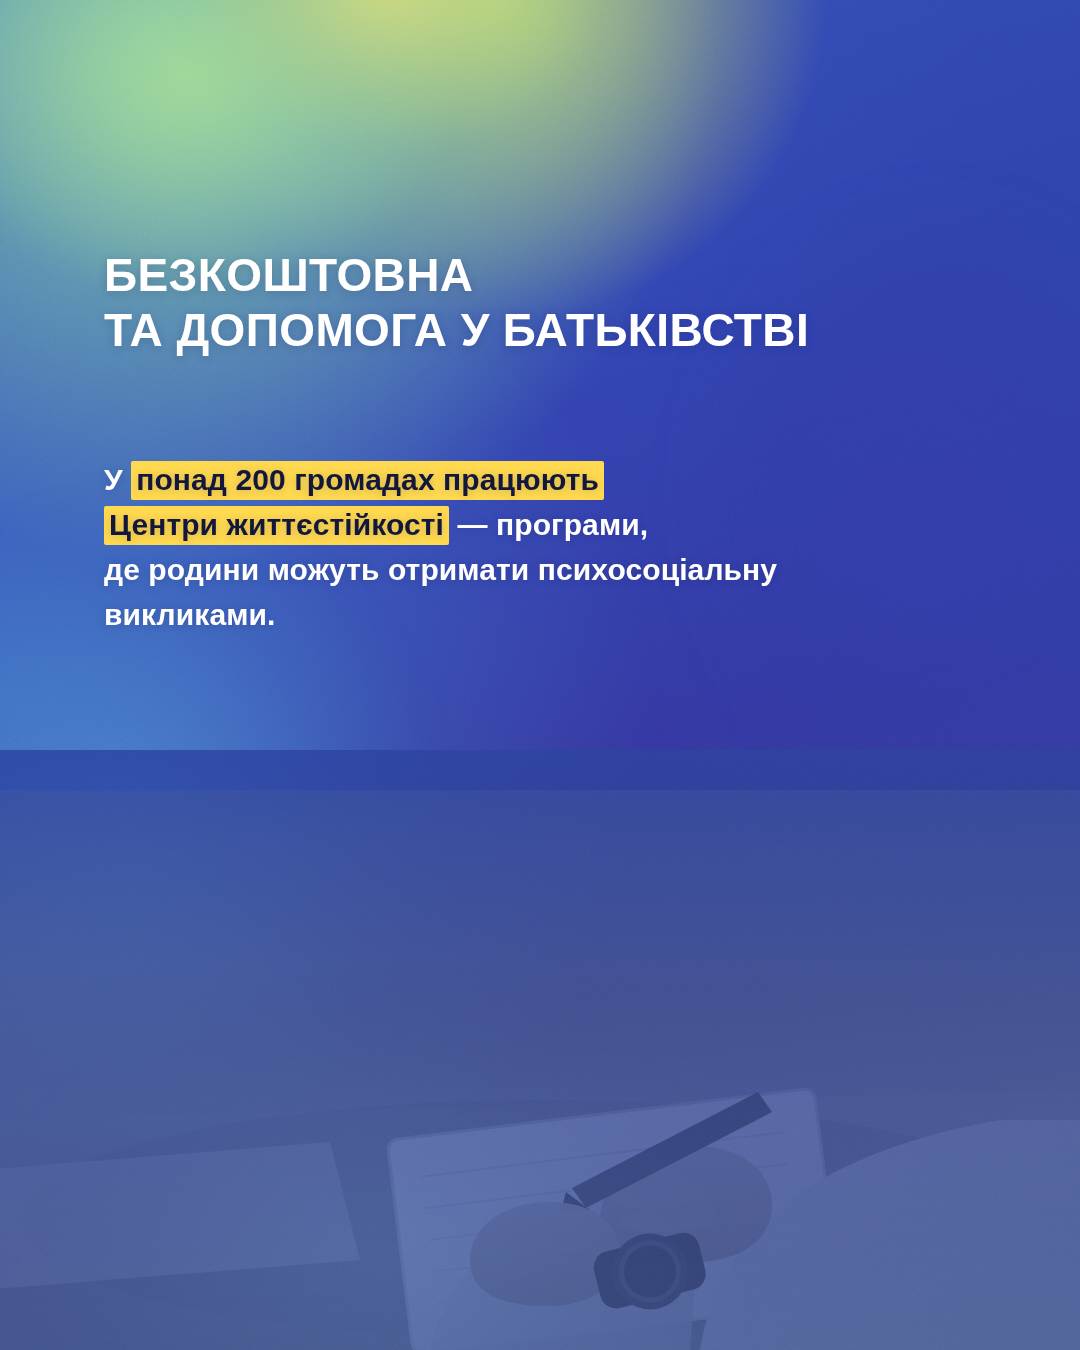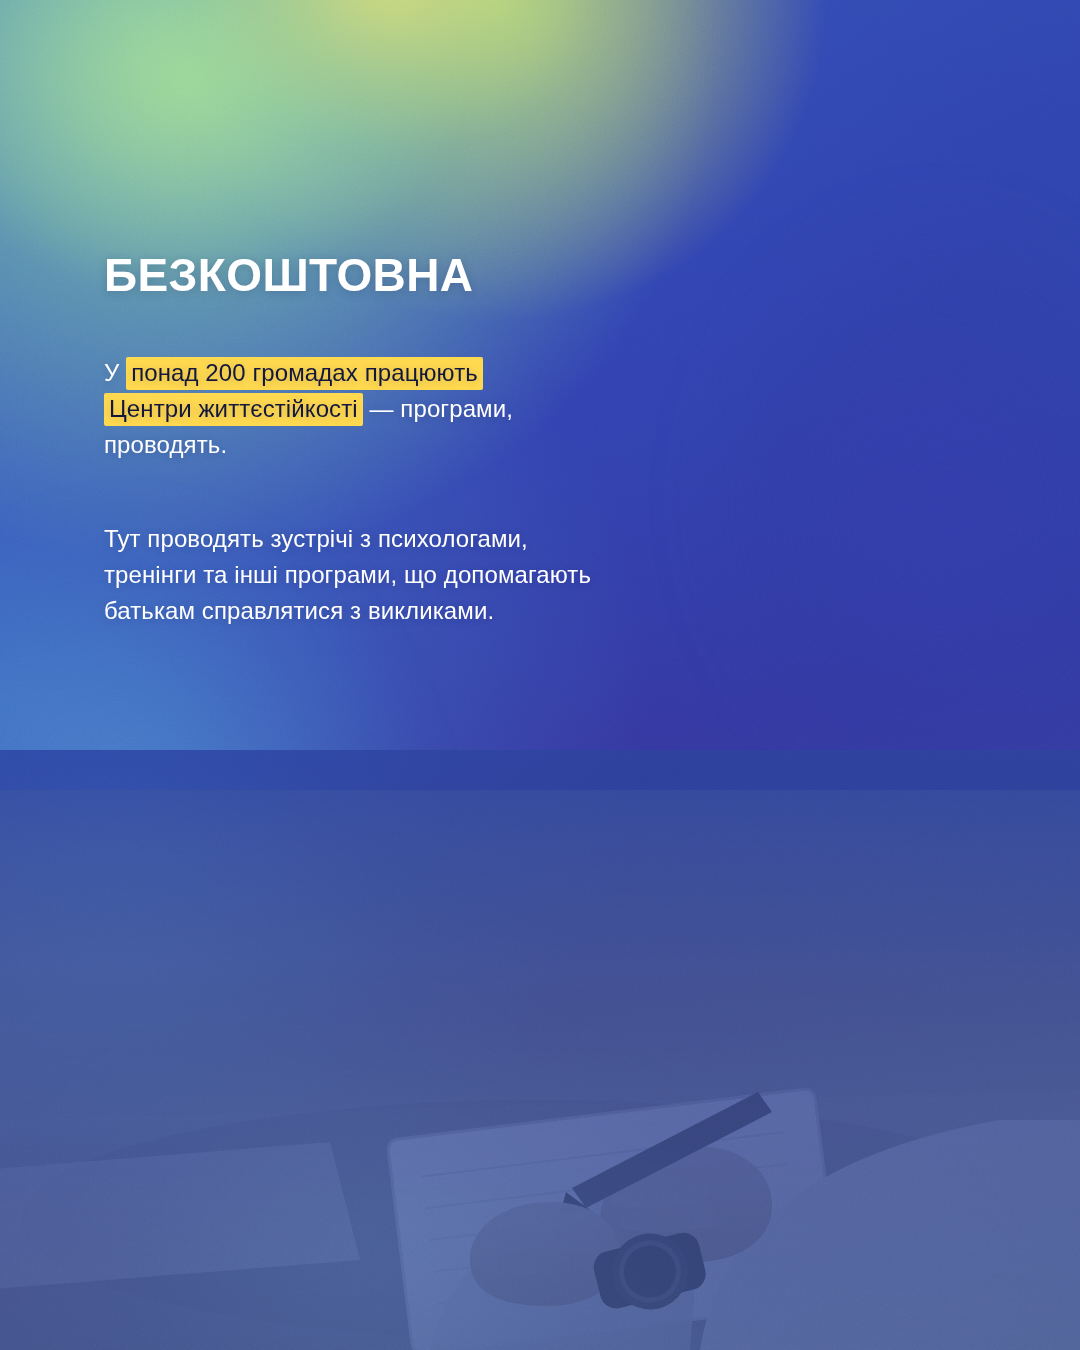--- a/index.html
+++ b/index.html
@@ -135,25 +135,25 @@
     font-size: 46px;
     line-height: 1.19;
     font-weight: 700;
     letter-spacing: 0.4px;
     text-transform: uppercase;
     text-shadow: 0 2px 10px rgba(20, 30, 80, 0.22);
   }
   .headline .l { display: block; }
 
   .body-block {
-    margin-top: 52px;
+    margin-top: 100px;
     color: #ffffff;
-    font-size: 24px;
+    font-size: 30px;
     line-height: 1.50;
-    font-weight: 400;
+    font-weight: 700;
     letter-spacing: 0.1px;
     text-shadow: 0 1px 8px rgba(20, 30, 80, 0.20);
   }
   .para + .para { margin-top: 58px; }
   .para .l { display: block; white-space: pre; }
 
   .hl {
     background: #ffd84d;
     color: #12163a;
     padding: 2px 5px 4px 5px;
@@ -241,35 +241,32 @@
       </g>
     </svg>
   </div>
   <div class="photo-veil"></div>
   <div class="photo-tint"></div>
 
   <div class="content">
 
     <h1 class="headline">
       <span class="l">БЕЗКОШТОВНА</span>
+      <span class="l">ТА ДОПОМОГА У БАТЬКІВСТВІ</span>
     </h1>
 
     <div class="body-block">
 
       <div class="para">
         <span class="l"><span>У </span><span class="hl">понад 200 громадах працюють</span></span>
         <span class="l"><span class="hl">Центри життєстійкості</span><span> — програми,</span></span>
-        <span class="l">проводять.</span>
+        <span class="l">де родини можуть отримати психосоціальну</span>
+        <span class="l">викликами.</span>
       </div>
 
-      <div class="para">
-        <span class="l">Тут проводять зустрічі з психологами,</span>
-        <span class="l">тренінги та інші програми, що допомагають</span>
-        <span class="l">батькам справлятися з викликами.</span>
-      </div>
 
     </div>
   </div>
 
   <div class="grain">
     <svg xmlns="http://www.w3.org/2000/svg">
       <filter id="noiseFilter">
         <feTurbulence type="fractalNoise" baseFrequency="0.85" numOctaves="3" stitchTiles="stitch"></feTurbulence>
         <feColorMatrix type="saturate" values="0"></feColorMatrix>
       </filter>

